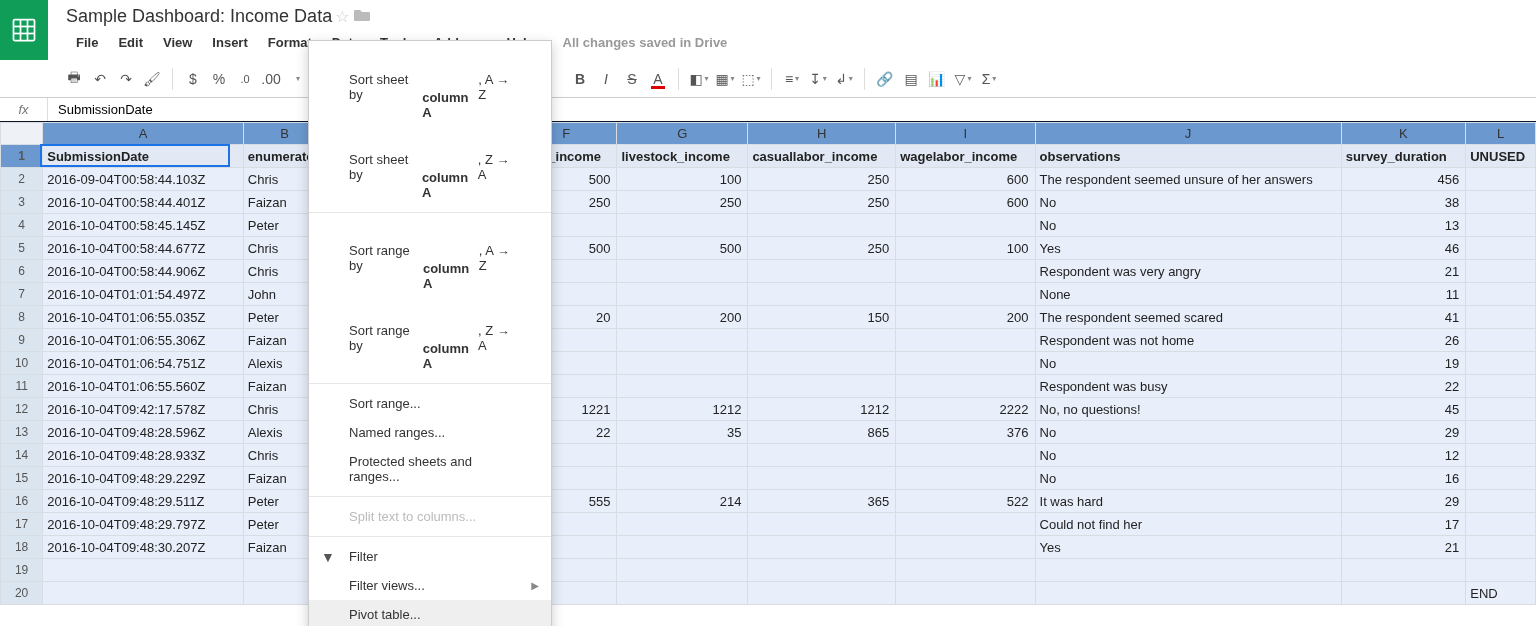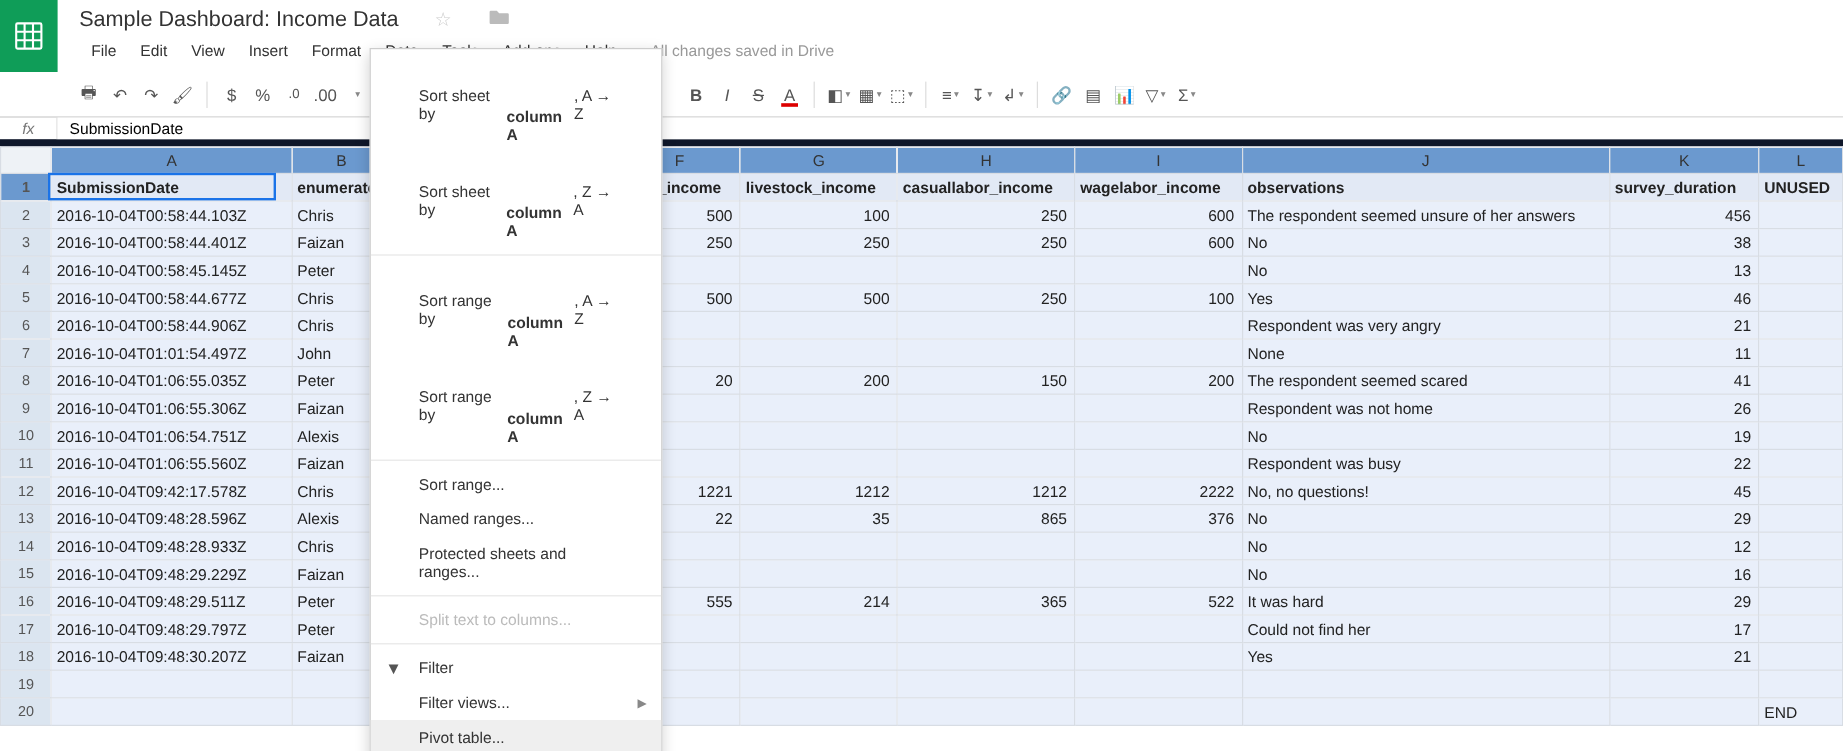--- a/index.html
+++ b/index.html
@@ -2,35 +2,35 @@
 <html><head>
 <meta charset="utf-8">
 <style>
   * { box-sizing: border-box; margin: 0; padding: 0; }
   body { font-family: Arial, sans-serif; font-size: 13px; color: #222; background: #fff; overflow: hidden; width: 1536px; height: 626px; position: relative; }
   
   .top-bar { display: flex; align-items: flex-start; height: 60px; }
   .logo { width: 48px; height: 60px; background: #0f9d58; display: flex; align-items: center; justify-content: center; }
   .logo svg { width: 28px; height: 28px; }
   .title-area { padding: 6px 0 0 18px; flex: 1; }
-  .title-row { display: flex; align-items: center; gap: 30px; }
+  .title-row { display: flex; align-items: center; gap: 3px; }
   .doc-title { font-size: 18px; color: #333; }
   .star-icon, .folder-icon { color: #ccc; font-size: 16px; }
   
-  .menu-bar { display: flex; align-items: center; gap: 0; margin-top: 4px; font-size: 13px; }
+  .menu-bar { display: flex; align-items: center; gap: 0; margin-top: 4px; font-size: 13px; font-weight: bold; }
   .menu-item { padding: 4px 10px; color: #333; cursor: pointer; }
   .menu-save-status { margin-left: 18px; color: #999; font-size: 13px; }
   
   .toolbar { height: 38px; display: flex; align-items: center; padding: 0 8px 0 62px; gap: 2px; border-bottom: 1px solid #ccc; }
   .tb-btn { width: 24px; height: 24px; display: flex; align-items: center; justify-content: center; color: #555; font-size: 14px; cursor: pointer; position: relative; }
   .tb-sep { width: 1px; height: 22px; background: #ddd; margin: 0 6px; }
   .tb-btn.dd::after { content: '▾'; font-size: 8px; color: #888; margin-left: 2px; }
   .font-color-swatch { position: absolute; bottom: 2px; left: 5px; right: 5px; height: 3px; background: #d00; }
   
-  .formula-bar { height: 24px; display: flex; align-items: flex-start; border-bottom: 6px solid #0f172a; }
+  .formula-bar { height: 24px; display: flex; align-items: flex-start; border-bottom: 1px solid #0f172a; }
   .fx-label { width: 48px; text-align: center; font-style: italic; color: #777; border-right: 1px solid #ddd; height: 100%; display: flex; align-items: center; justify-content: center; font-size: 13px; }
   .fx-input { flex: 1; padding: 0 10px; font-size: 13px; border: none; outline: none; height: 100%; }
   
   .sheet-area { position: relative; }
   table { border-collapse: collapse; table-layout: fixed; width: 100%; }
   th, td { border: 1px solid #d8dde4; height: 23px; padding: 0 4px; font-size: 13px; white-space: nowrap; overflow: hidden; text-overflow: clip; }
   
   .col-head-row th { background: #6b99cf; color: #333; text-align: center; font-weight: normal; height: 22px; }
   .corner { background: #eef2f6 !important; width: 40px; }
   .row-head { background: #dbe5f0; text-align: center; color: #555; font-size: 12px; width: 40px; }
@@ -190,21 +190,21 @@
           <td>farm_income</td>
           <td>livestock_income</td>
           <td>casuallabor_income</td>
           <td>wagelabor_income</td>
           <td>observations</td>
           <td>survey_duration</td>
           <td>UNUSED</td>
         </tr>
         <tr>
           <td class="row-head">2</td>
-          <td>2016-10-04T00:58:44.103Z</td>
+          <td>2016-09-04T00:58:44.103Z</td>
           <td>Chris</td>
           <td class="num"></td>
           <td></td>
           <td></td>
           <td class="num">500</td>
           <td class="num">100</td>
           <td class="num">250</td>
           <td class="num">600</td>
           <td>The respondent seemed unsure of her answers</td>
           <td class="num">456</td>

